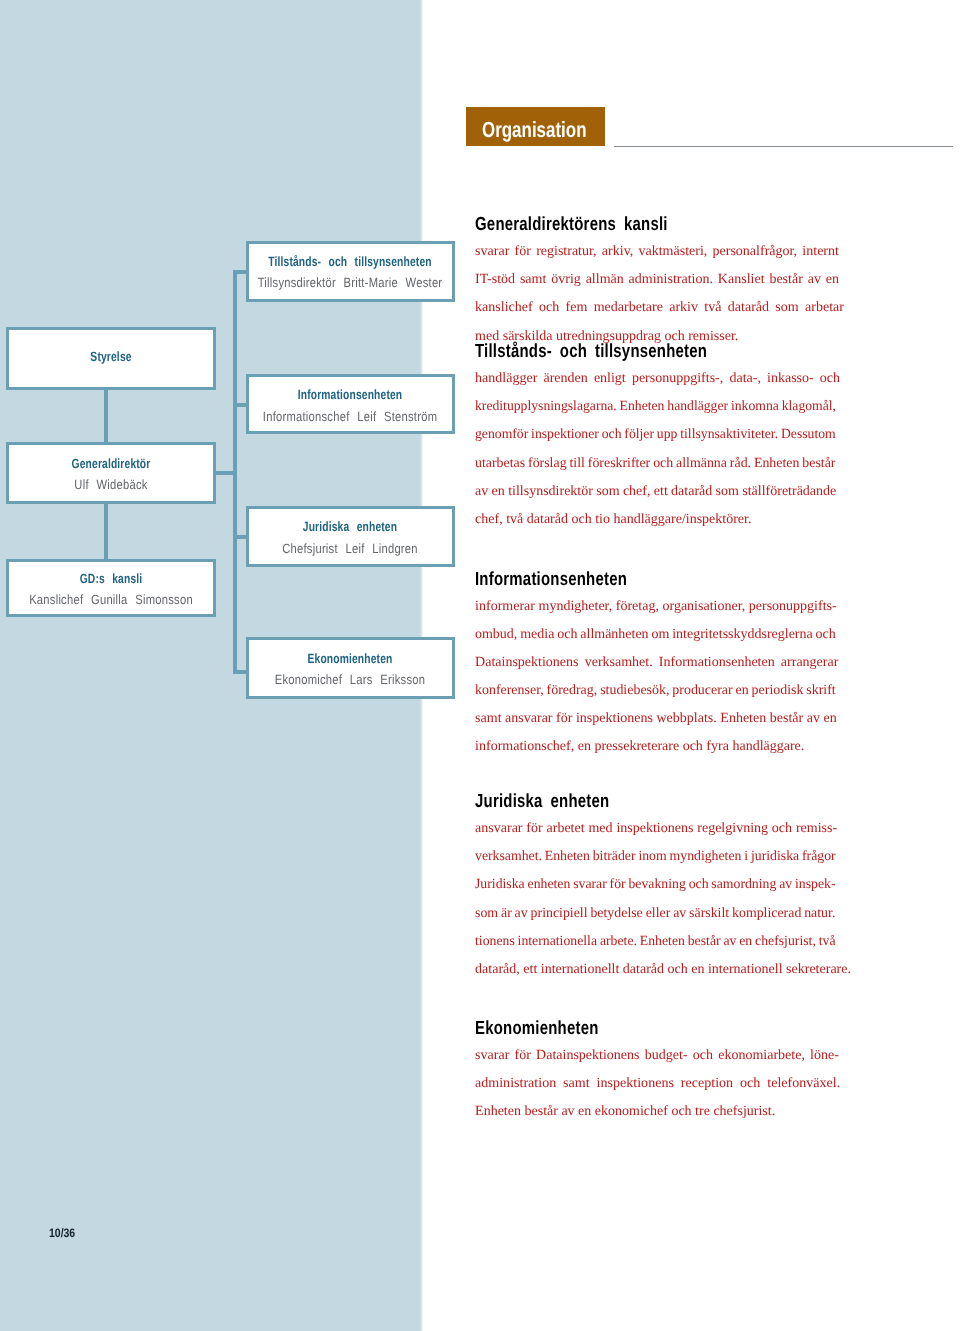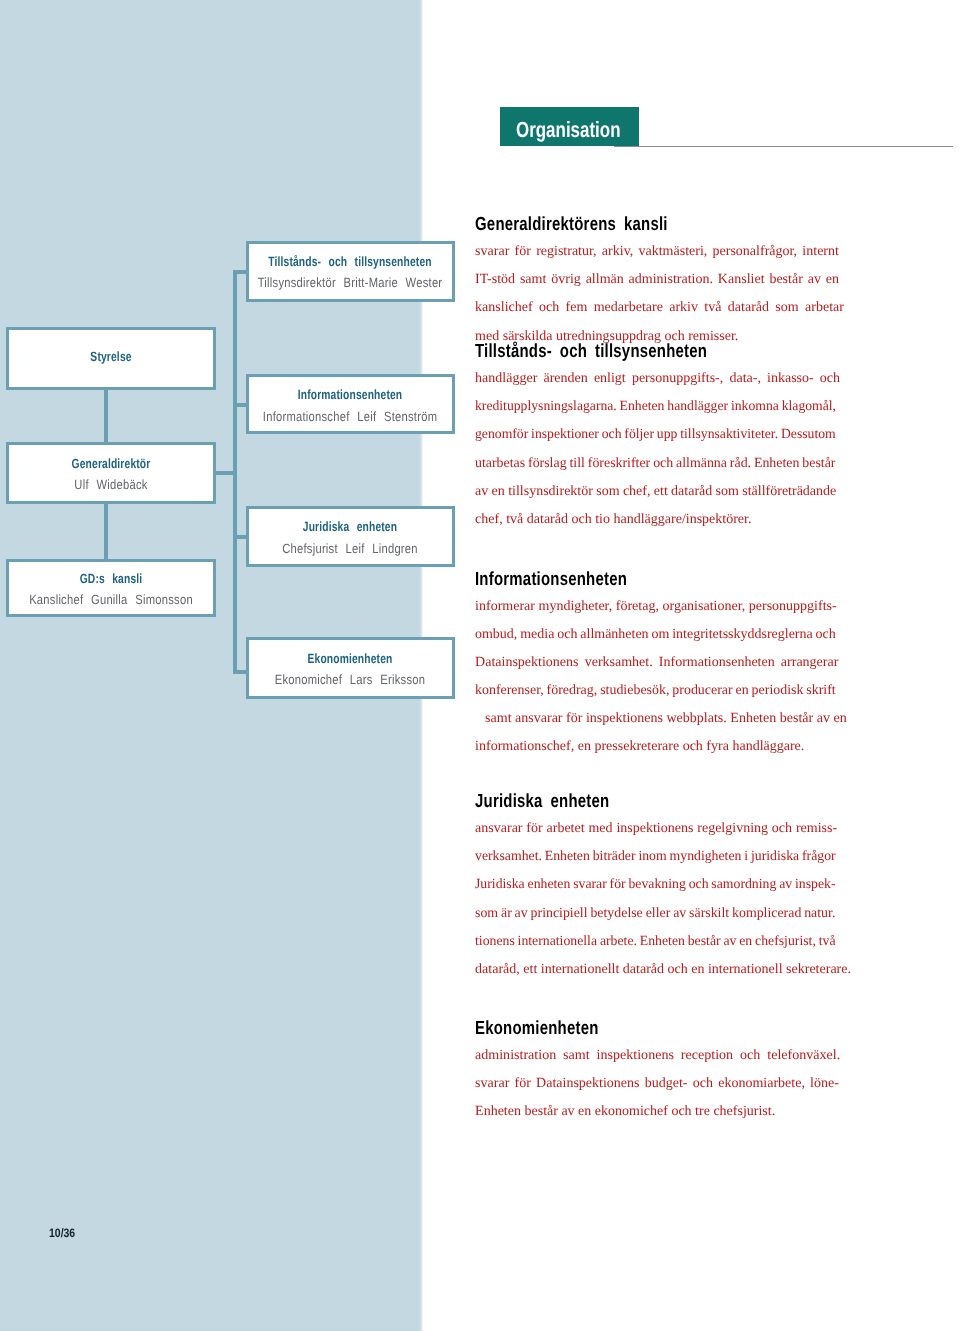--- a/index.html
+++ b/index.html
@@ -5,21 +5,21 @@
   html,body{margin:0;padding:0;}
   body{width:960px;height:1331px;background:#ffffff;position:relative;overflow:hidden;
        font-family:"Liberation Sans",sans-serif;-webkit-font-smoothing:antialiased;text-rendering:geometricPrecision;}
   *{-webkit-font-smoothing:antialiased;}
   .page{position:absolute;left:0;top:0;width:960px;height:1331px;
        transform:translateZ(0);backface-visibility:hidden;}
   .bluepanel{position:absolute;left:0;top:0;width:423px;height:1331px;
        background:linear-gradient(to right,#c3d8e1 0,#c3d8e1 419px,#cfe0e7 421px,#eaf2f5 422.3px,#ffffff 423px);}
 
   
-  .titlebox{position:absolute;left:500px;top:107px;width:139px;height:39px;background:#0f766e;}
+  .titlebox{position:absolute;left:466px;top:107px;width:139px;height:39px;background:#a16207;}
   .titlebox .tt{position:absolute;left:16.2px;top:11.9px;font-size:22px;font-weight:bold;color:#ffffff;
        letter-spacing:0px;line-height:22px;transform:scaleX(0.77);transform-origin:left top;white-space:pre;}
   .titlerule{position:absolute;left:614.2px;top:145.9px;width:338.6px;height:1.6px;background:#878f95;}
 
   
   .col{position:absolute;left:475.1px;top:0px;width:462px;}
   .sec{margin:0;position:absolute;left:0;width:462px;}
   .sec h3{margin:0;padding:0;font-family:"Liberation Sans",sans-serif;font-size:19px;font-weight:bold;
        color:#000000;white-space:pre;letter-spacing:0.28px;word-spacing:4.5px;transform:scaleX(0.787);transform-origin:left top;
        height:26px;line-height:26px;}
@@ -133,34 +133,34 @@
         <div class="ln"><span style="word-spacing: -0.6px; transform: scaleX(0.99218);">utarbetas förslag till föreskrifter och allmänna råd. Enheten består</span></div>
         <div class="ln"><span style="word-spacing: -0.189px;">av en tillsynsdirektör som chef, ett dataråd som ställföreträdande</span></div>
         <div class="ln last"><span>chef, två dataråd och tio handläggare/inspektörer.</span></div>
       </div>
       <div class="sec" style="top: 566.5px;">
         <h3>Informationsenheten</h3>
         <div class="ln"><span style="word-spacing: 0.059px;">informerar myndigheter, företag, organisationer, personuppgifts-</span></div>
         <div class="ln"><span style="word-spacing: -0.6px; transform: scaleX(0.99801); text-align: center;">ombud, media och allmänheten om integritetsskyddsreglerna och</span></div>
         <div class="ln"><span style="word-spacing: 2.651px;">Datainspektionens verksamhet. Informationsenheten arrangerar</span></div>
         <div class="ln"><span style="word-spacing: -0.6px; transform: scaleX(0.99535);">konferenser, föredrag, studiebesök, producerar en periodisk skrift</span></div>
-        <div class="ln"><span style="word-spacing: 0.059px; margin-left: 10px;">samt ansvarar för inspektionens webbplats. Enheten består av en</span></div>
+        <div class="ln"><span style="word-spacing: 0.059px;">samt ansvarar för inspektionens webbplats. Enheten består av en</span></div>
         <div class="ln last"><span>informationschef, en pressekreterare och fyra handläggare.</span></div>
       </div>
       <div class="sec" style="top: 789px;">
         <h3>Juridiska enheten</h3>
         <div class="ln"><span style="word-spacing: 0.35px;">ansvarar för arbetet med inspektionens regelgivning och remiss-</span></div>
         <div class="ln"><span style="word-spacing: -0.6px; transform: scaleX(0.98347);">verksamhet. Enheten biträder inom myndigheten i juridiska frågor</span></div>
         <div class="ln"><span style="word-spacing: -0.6px; transform: scaleX(0.98262);">Juridiska enheten svarar för bevakning och samordning av inspek-</span></div>
         <div class="ln"><span style="word-spacing: -0.6px; transform: scaleX(0.99022);">som är av principiell betydelse eller av särskilt komplicerad natur.</span></div>
         <div class="ln"><span style="word-spacing: -0.6px; transform: scaleX(0.98272);">tionens internationella arbete. Enheten består av en chefsjurist, två</span></div>
         <div class="ln last"><span>dataråd, ett internationellt dataråd och en internationell sekreterare.</span></div>
       </div>
       <div class="sec" style="top: 1016px;">
         <h3>Ekonomienheten</h3>
+        <div class="ln"><span style="word-spacing: 1.734px;">svarar för Datainspektionens budget- och ekonomiarbete, löne-</span></div>
         <div class="ln"><span style="word-spacing: 3.4px; transform: scaleX(1.00397);">administration samt inspektionens reception och telefonväxel.</span></div>
-        <div class="ln"><span style="word-spacing: 1.734px;">svarar för Datainspektionens budget- och ekonomiarbete, löne-</span></div>
         <div class="ln last"><span>Enheten består av en ekonomichef och tre chefsjurist.</span></div>
       </div>
     </div>
 
   <div class="pageno">10/36</div>
 </div>
 
 </body></html>

